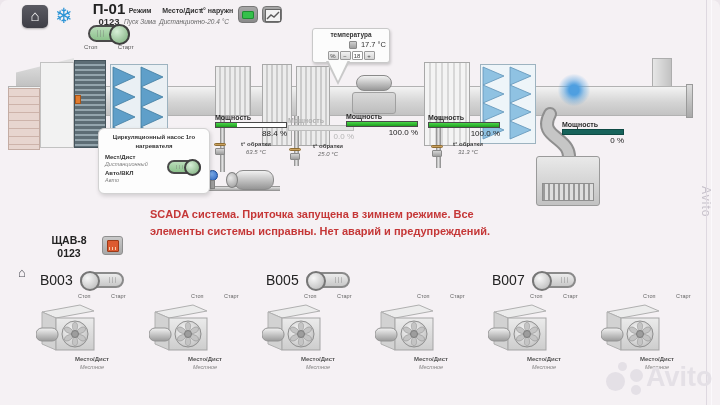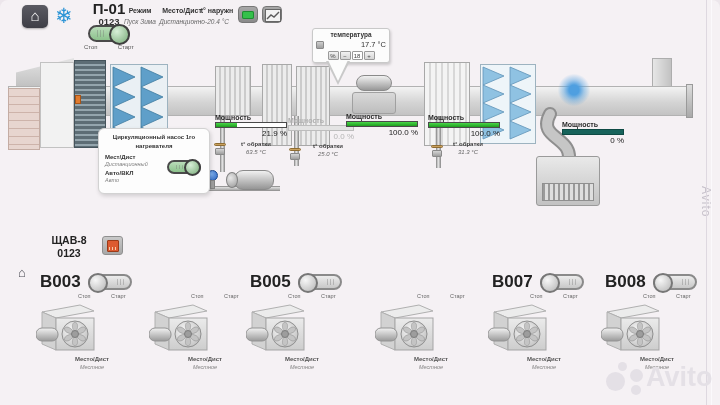--- a/index.html
+++ b/index.html
@@ -38,21 +38,21 @@
 
   .hdr-btn { top:6px; width:20px; height:17px; background:linear-gradient(#a8a8a8,#8a8a8a); border:1px solid #777; border-radius:4px; }
   .btn-ahu { left:238px; }
   .btn-ahu .chip { position:absolute; left:3px; top:4px; width:12px; height:8px; background:#35c04a; border-radius:2px; box-shadow:inset 0 0 0 1px #1f8a31; }
   .btn-trend { left:262px; }
   .btn-trend svg { position:absolute; left:2px; top:2px; }
 
   
   .badge { position:absolute; background:#fcfcfc; border:1px solid #c9c9c9; border-radius:3px; box-shadow:1px 2px 3px rgba(0,0,0,.18); padding:2px 3px; z-index:6; }
   .badge-title { font-size:6.5px; font-weight:bold; color:#333; text-align:center; }
-  .badge-val-row { display:flex; align-items:center; justify-content:space-between; gap:4px; margin-top:2px; }
+  .badge-val-row { display:flex; align-items:center; justify-content:flex-end; gap:4px; margin-top:2px; }
   .badge-icon { width:8px; height:8px; background:linear-gradient(#cfcfcf,#9f9f9f); border:1px solid #8a8a8a; border-radius:1px; }
   .badge-value { font-size:7.5px; color:#333; }
   .badge-btns { display:flex; justify-content:center; gap:1px; margin-top:2px; }
   .bb { display:inline-block; min-width:11px; height:9px; font-size:6px; line-height:8px; text-align:center; background:linear-gradient(#f2f2f2,#d5d5d5); border:1px solid #9a9a9a; border-radius:1px; color:#444; }
   .bb-val { background:#fff; }
   .badge-tail { position:absolute; top:100%; width:0; height:0; }
   .badge-tail::before { content:""; position:absolute; left:-1px; top:-1px; border-left:12px solid transparent; border-right:12px solid transparent; border-top:24px solid #c9c9c9; }
   .badge-tail::after  { content:""; position:absolute; left:1px; top:-2px; border-left:10px solid transparent; border-right:10px solid transparent; border-top:21px solid #fcfcfc; }
 
   
@@ -117,21 +117,21 @@
   
   .shav-title { left:40px; top:234px; width:58px; text-align:center; font-size:10.5px; font-weight:bold; color:#222; line-height:1.25; z-index:6; }
   .shav-btn { left:102px; top:236px; width:21px; height:19px; background:linear-gradient(#c9c9c9,#a8a8a8); border:1px solid #8f8f8f; border-radius:3px; z-index:6; }
   .shav-btn .emblem { position:absolute; left:4px; top:3px; width:12px; height:12px; background:#dd5a30; border:1px solid #9c3a18; border-radius:1px; }
   .shav-btn .emblem::after { content:""; position:absolute; left:1px; top:6px; right:1px; height:3px; background:repeating-linear-gradient(90deg,#f7c9a8 0 1px, transparent 1px 3px); }
   .mini-home { left:18px; top:265px; font-size:13px; color:#4a4a52; z-index:6; }
 
   
   .fancol { position:absolute; top:272px; width:104px; height:100px; z-index:5; }
   .fan-head { position:absolute; left:10px; top:0; display:flex; align-items:center; gap:7px; }
-  .fan-label { font-size:17px; font-weight:bold; color:#222; }
+  .fan-label { font-size:14px; font-weight:normal; color:#222; }
   .fan-toggle { position:relative; width:44px; height:16px; }
   .fan-toggle .knob { width:20px; height:20px; }
   .fan-stopstart { position:absolute; left:48px; top:21px; width:48px; display:flex; justify-content:space-between; font-size:5.5px; color:#666; }
   .fan-svg { position:absolute; left:6px; top:30px; }
   .fan-mode { position:absolute; left:22px; top:84px; width:80px; text-align:center; }
   .fan-mode .fm-l { font-size:6px; font-weight:bold; color:#555; }
   .fan-mode .fm-v { font-size:5.5px; font-style:italic; color:#808080; margin-top:2px; }
 
   
   .wm-vertical { left:699px; top:186px; writing-mode:vertical-rl; font-size:12px; color:#c6c0ca; letter-spacing:1px; z-index:8; }
@@ -297,21 +297,21 @@
     <div class="badge-tail" style="left:14px"></div>
   </div>
 
 
 
   <div class="power" style="left:215px;top:114px;width:72px">
     <div class="power-label">Мощность</div>
     <div class="power-bar">
         <div class="power-fill" style="width: 29.5%;"></div>
       </div>
-    <div class="power-value">21.9 %</div>
+    <div class="power-value">88.4 %</div>
   </div>
   <div class="power dim" style="left:288px;top:117px;width:66px">
     <div class="power-label">Мощность</div>
     <div class="power-bar">
         <div class="power-fill" style="width: 0%;"></div>
       </div>
     <div class="power-value">0.0 %</div>
   </div>
   <div class="power" style="left:346px;top:113px;width:72px">
     <div class="power-label">Мощность</div>
@@ -354,20 +354,21 @@
       <div class="pc-lbl">Мест/Дист</div>
       <div class="pc-val">Дистанционный</div>
       <div class="toggle tg-green pc-toggle">
           <div class="knob"></div>
         </div>
       <div class="pc-lbl">Авто/ВКЛ</div>
       <div class="pc-val">Авто</div>
     </div>
   </div>
 
+  <div class="abs status-msg">SCADA система. Приточка запущена в зимнем режиме. Все элементы системы исправны. Нет аварий и предупреждений.</div>
 
   <div class="abs shav-title">
     <div>ЩАВ-8</div>
     <div>0123</div>
   </div>
   <div class="abs shav-btn">
       <span class="emblem"></span>
     </div>
   <div class="abs mini-home">⌂</div>
 
@@ -424,21 +425,21 @@
       </g>
       <circle cx="39" cy="32" r="3.5" fill="#9d9d9d" stroke="#7d7d7d"></circle>
       <rect x="0" y="26" width="22" height="13" rx="6" fill="url(#gMotor)" stroke="#949494"></rect>
     </svg>
     <div class="fan-mode">
       <div class="fm-l">Место/Дист</div>
       <div class="fm-v">Местное</div>
     </div>
   </div>
 
-  <div class="fancol" style="left:240px">
+  <div class="fancol" style="left:256px">
     <div class="fan-head">
       <span class="fan-label">B005</span>
       <span class="toggle tg-gray fan-toggle">
           <span class="knob"></span>
         </span>
     </div>
     <div class="fan-stopstart">
         <span>Стоп</span>
         <span>Старт</span>
       </div>
@@ -518,26 +519,20 @@
       <circle cx="39" cy="32" r="3.5" fill="#9d9d9d" stroke="#7d7d7d"></circle>
       <rect x="0" y="26" width="22" height="13" rx="6" fill="url(#gMotor)" stroke="#949494"></rect>
     </svg>
     <div class="fan-mode">
       <div class="fm-l">Место/Дист</div>
       <div class="fm-v">Местное</div>
     </div>
   </div>
 
   <div class="fancol" style="left:595px">
-    <div class="fan-head">
-      <span class="fan-label">B008</span>
-      <span class="toggle tg-gray fan-toggle">
-          <span class="knob"></span>
-        </span>
-    </div>
     <div class="fan-stopstart">
         <span>Стоп</span>
         <span>Старт</span>
       </div>
     <svg class="fan-svg" width="62" height="54">
       <polygon points="6,10 44,3 58,9 20,16" fill="#ececec" stroke="#b0b0b0"></polygon>
       <polygon points="6,10 6,42 20,48 20,16" fill="#d2d2d2" stroke="#b0b0b0"></polygon>
       <rect x="20" y="16" width="38" height="32" fill="url(#gFront)" stroke="#a5a5a5"></rect>
       <circle cx="39" cy="32" r="13" fill="url(#gFanFace)" stroke="#8f8f8f"></circle>
       <g fill="#c4c4c4" stroke="#8d8d8d" stroke-width="0.5">

